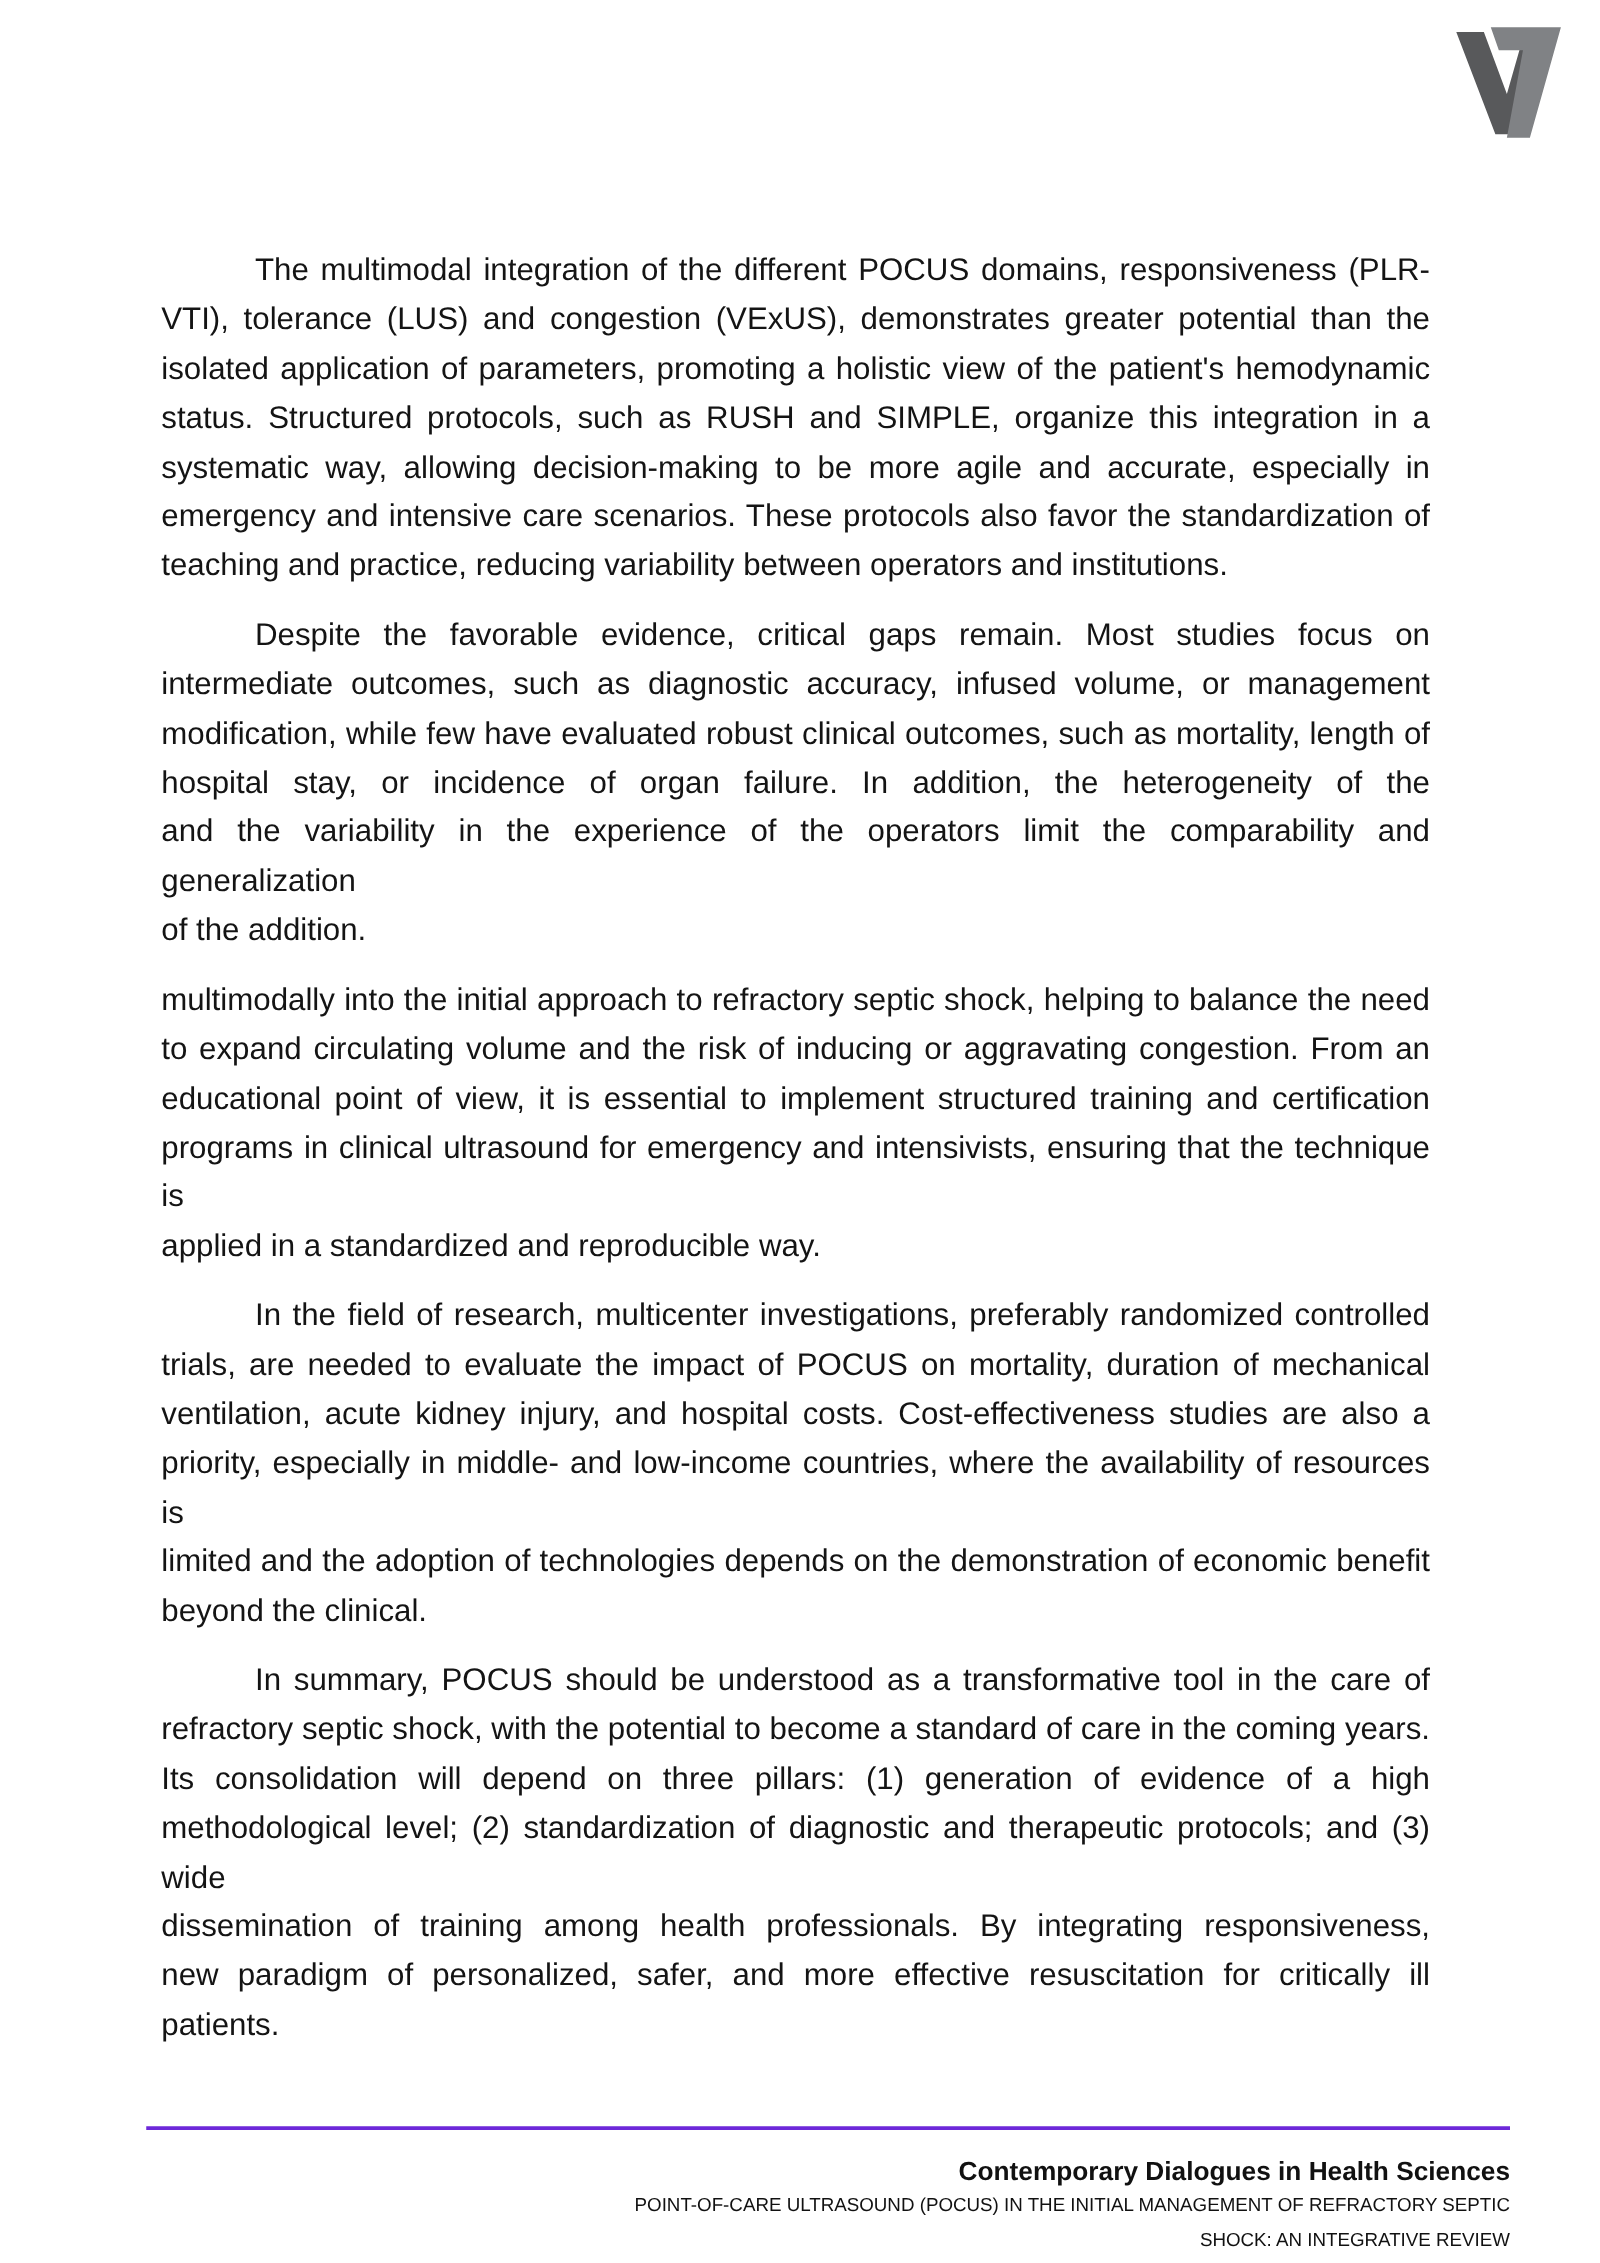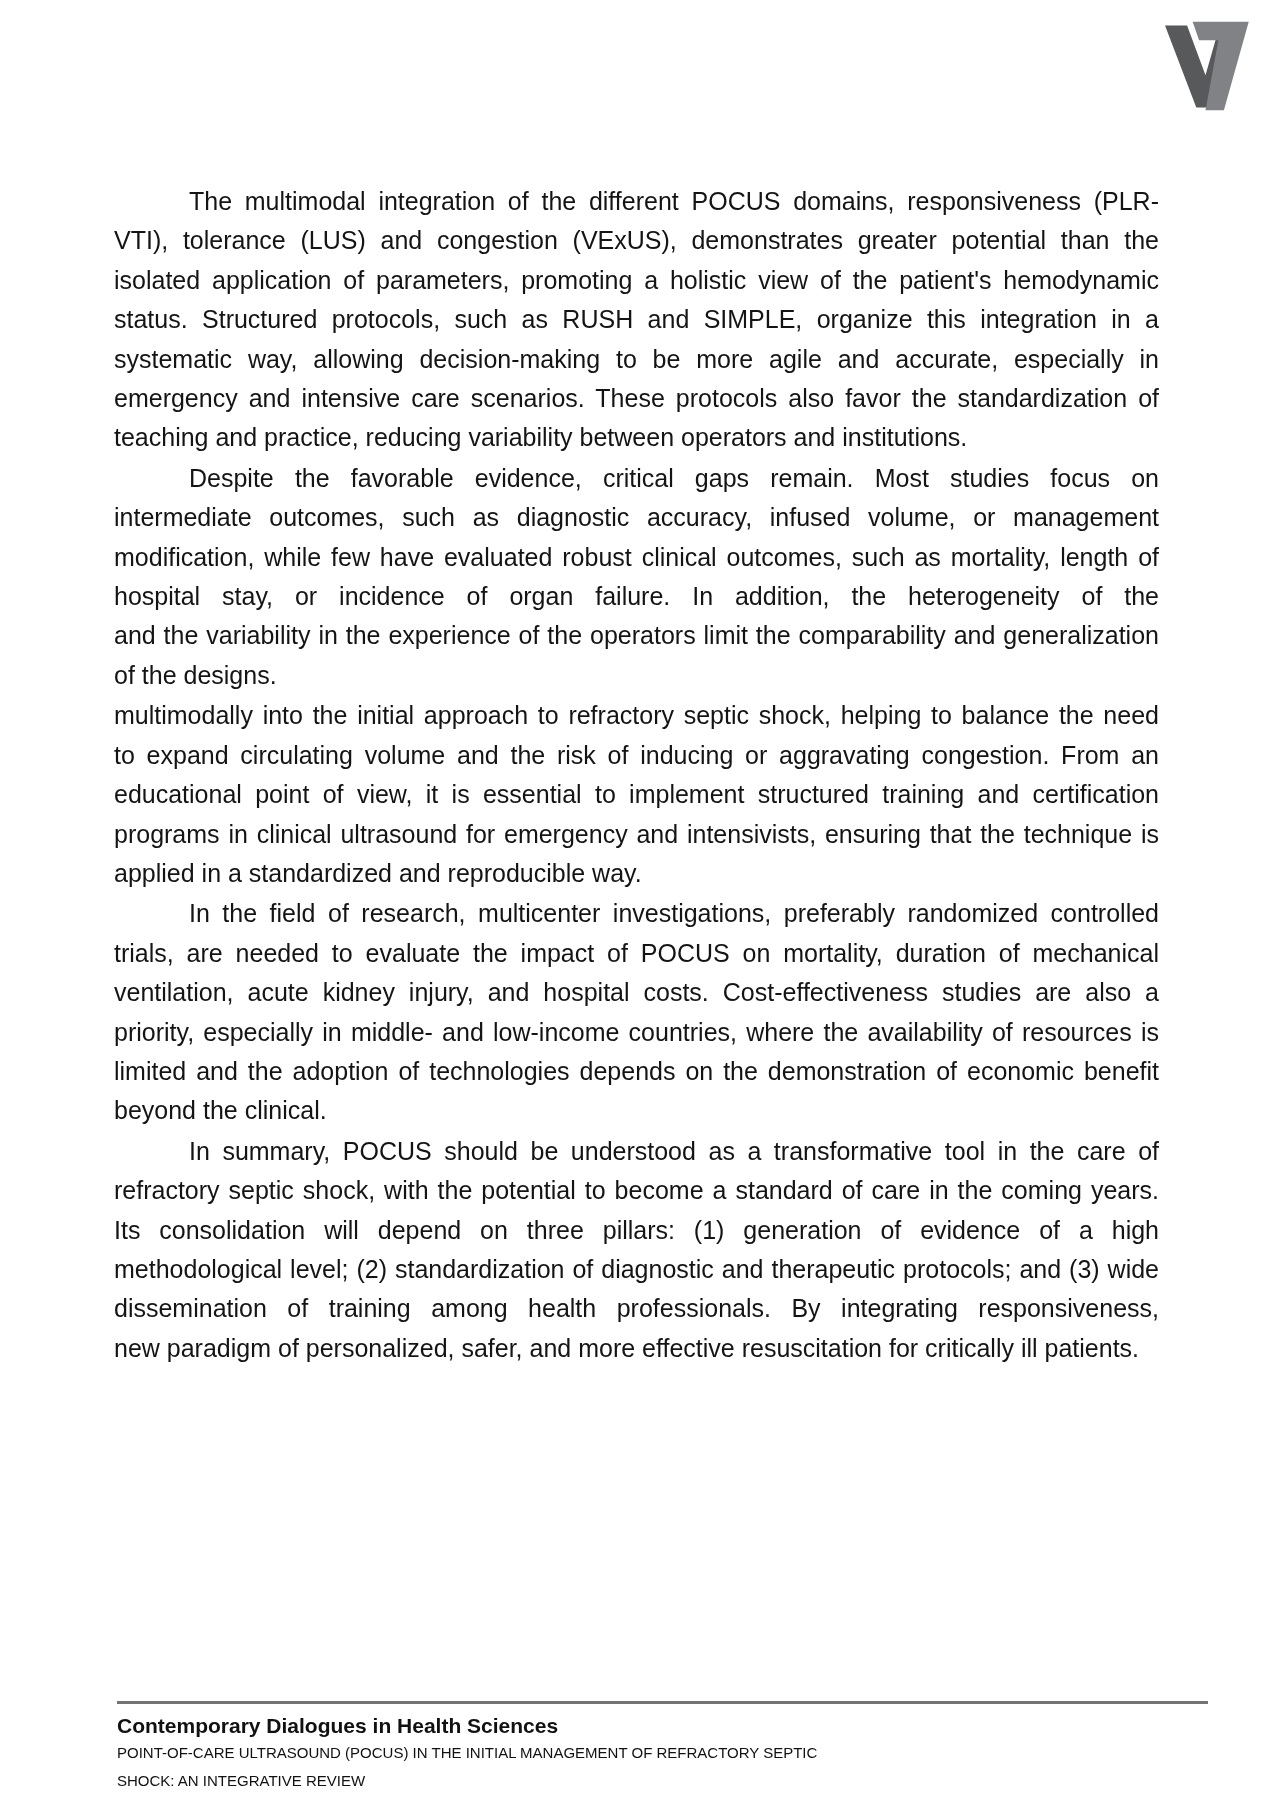--- a/index.html
+++ b/index.html
@@ -22,35 +22,35 @@
   .logo svg { width: 100%; height: 100%; display: block; }
   .body-text {
     position: absolute;
     left: 113px;
     top: 181px;
     width: 1047px;
     font-size: 25px;
     line-height: 39.4px;
     color: #141414;
   }
-  .para { margin: 1px; }
+  .para { margin: 16px; }
   .line {
     text-align: justify;
     text-align-last: justify;
   }
   .line.first { text-indent: 75px; }
   .line.last { text-align-last: left; }
   .page-footer {
     position: absolute;
     left: 117px;
     top: 1701px;
     width: 1091px;
-    border-top: 3px solid #737373;
-    padding-top: 8px;
-    text-align: left;
+    border-top: 3px solid #6d28d9;
+    padding-top: 20px;
+    text-align: right;
   }
   .journal-name {
     font-size: 21px;
     font-weight: bold;
     line-height: 27px;
     color: #111111;
   }
   .paper-title-line {
     font-size: 15px;
     line-height: 27.5px;
@@ -78,21 +78,21 @@
         <div class="line">systematic way, allowing decision-making to be more agile and accurate, especially in</div>
         <div class="line">emergency and intensive care scenarios. These protocols also favor the standardization of</div>
         <div class="line last">teaching and practice, reducing variability between operators and institutions.</div>
       </div>
       <div class="para">
         <div class="line first">Despite the favorable evidence, critical gaps remain. Most studies focus on</div>
         <div class="line">intermediate outcomes, such as diagnostic accuracy, infused volume, or management</div>
         <div class="line">modification, while few have evaluated robust clinical outcomes, such as mortality, length of</div>
         <div class="line">hospital stay, or incidence of organ failure. In addition, the heterogeneity of the</div>
         <div class="line">and the variability in the experience of the operators limit the comparability and generalization</div>
-        <div class="line last">of the designs.</div>
+        <div class="line last">of the addition.</div>
       </div>
       <div class="para">
         <div class="line">multimodally into the initial approach to refractory septic shock, helping to balance the need</div>
         <div class="line">to expand circulating volume and the risk of inducing or aggravating congestion. From an</div>
         <div class="line">educational point of view, it is essential to implement structured training and certification</div>
         <div class="line">programs in clinical ultrasound for emergency and intensivists, ensuring that the technique is</div>
         <div class="line last">applied in a standardized and reproducible way.</div>
       </div>
       <div class="para">
         <div class="line first">In the field of research, multicenter investigations, preferably randomized controlled</div>

